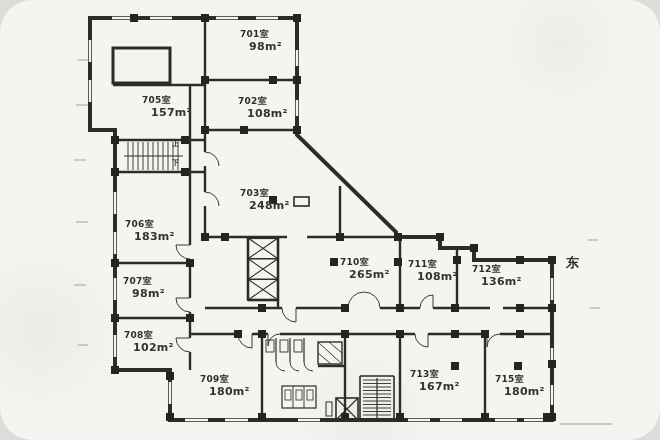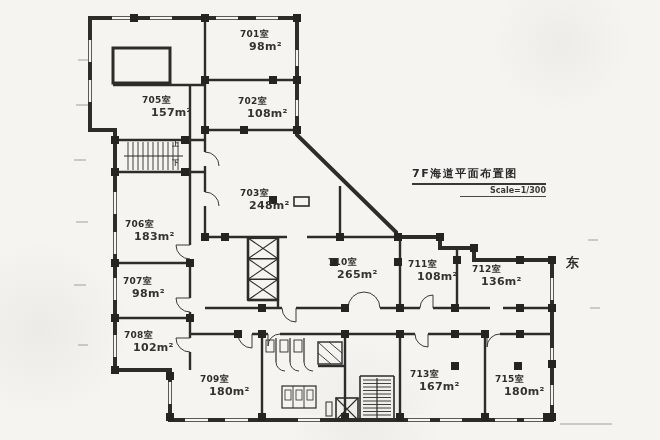--- a/index.html
+++ b/index.html
@@ -4,20 +4,21 @@
 <style>
   html,body{margin:0;padding:0;background:#dddcd8;}
   .sheet{
     position:relative;width:660px;height:440px;overflow:hidden;
     background:
       radial-gradient(circle at 85% 10%, rgba(90,85,75,.05), transparent 70px),
       radial-gradient(circle at 6% 75%, rgba(90,85,75,.06), transparent 90px),
       radial-gradient(circle at 55% 95%, rgba(90,85,75,.05), transparent 80px),
       #f5f4f1;
     font-family:"DejaVu Sans", sans-serif;
+    border-radius:32px;
   }
   .sheet svg{position:absolute;left:0;top:0;}
   .lbl{position:absolute;color:#2f2d2a;font-weight:700;font-size:9px;line-height:1.25;letter-spacing:.3px;white-space:nowrap;}
   .lbl .ra{display:block;font-size:11px;font-weight:600;margin-left:9px;color:#35332f;}
   .title-block{position:absolute;left:412px;top:166px;width:134px;color:#2b2a28;}
   .title-main{font-size:11px;font-weight:700;letter-spacing:1.5px;border-bottom:2px solid #3a3936;padding-bottom:2px;white-space:nowrap;}
   .title-scale{font-size:8px;font-weight:600;text-align:right;border-bottom:1px solid #4a4845;width:86px;margin-left:48px;padding:1px 0;color:#3c3a37;}
   .east{position:absolute;left:566px;top:254px;font-size:13px;font-weight:700;color:#2f2d2a;}
   .stair-lbl{position:absolute;font-size:7px;font-weight:700;color:#2f2d2a;line-height:1;}
 </style>
@@ -156,29 +157,25 @@
   </svg>
 
   <div class="lbl" style="left:240px;top:29px"><span class="rn">701室</span><span class="ra">98m²</span></div>
   <div class="lbl" style="left:238px;top:96px"><span class="rn">702室</span><span class="ra">108m²</span></div>
   <div class="lbl" style="left:240px;top:188px"><span class="rn">703室</span><span class="ra">248m²</span></div>
   <div class="lbl" style="left:142px;top:95px"><span class="rn">705室</span><span class="ra">157m²</span></div>
   <div class="lbl" style="left:125px;top:219px"><span class="rn">706室</span><span class="ra">183m²</span></div>
   <div class="lbl" style="left:123px;top:276px"><span class="rn">707室</span><span class="ra">98m²</span></div>
   <div class="lbl" style="left:124px;top:330px"><span class="rn">708室</span><span class="ra">102m²</span></div>
   <div class="lbl" style="left:200px;top:374px"><span class="rn">709室</span><span class="ra">180m²</span></div>
-  <div class="lbl" style="left:328px;top:257px"><span class="rn">710室</span><span class="ra">265m²</span></div>
+  <div class="lbl" style="left:340px;top:257px"><span class="rn">710室</span><span class="ra">265m²</span></div>
   <div class="lbl" style="left:408px;top:259px"><span class="rn">711室</span><span class="ra">108m²</span></div>
   <div class="lbl" style="left:472px;top:264px"><span class="rn">712室</span><span class="ra">136m²</span></div>
   <div class="lbl" style="left:410px;top:369px"><span class="rn">713室</span><span class="ra">167m²</span></div>
   <div class="lbl" style="left:495px;top:374px"><span class="rn">715室</span><span class="ra">180m²</span></div>
 
-  <div class="title-block">
-    <div class="title-main">7F海道平面布置图</div>
-    <div class="title-scale">Scale=1/300</div>
-  </div>
 
   <div class="east">东</div>
 
   <div class="stair-lbl" style="left:172px;top:141px">上</div>
   <div class="stair-lbl" style="left:172px;top:160px">下</div>
 
 </div>
 
 </body></html>

